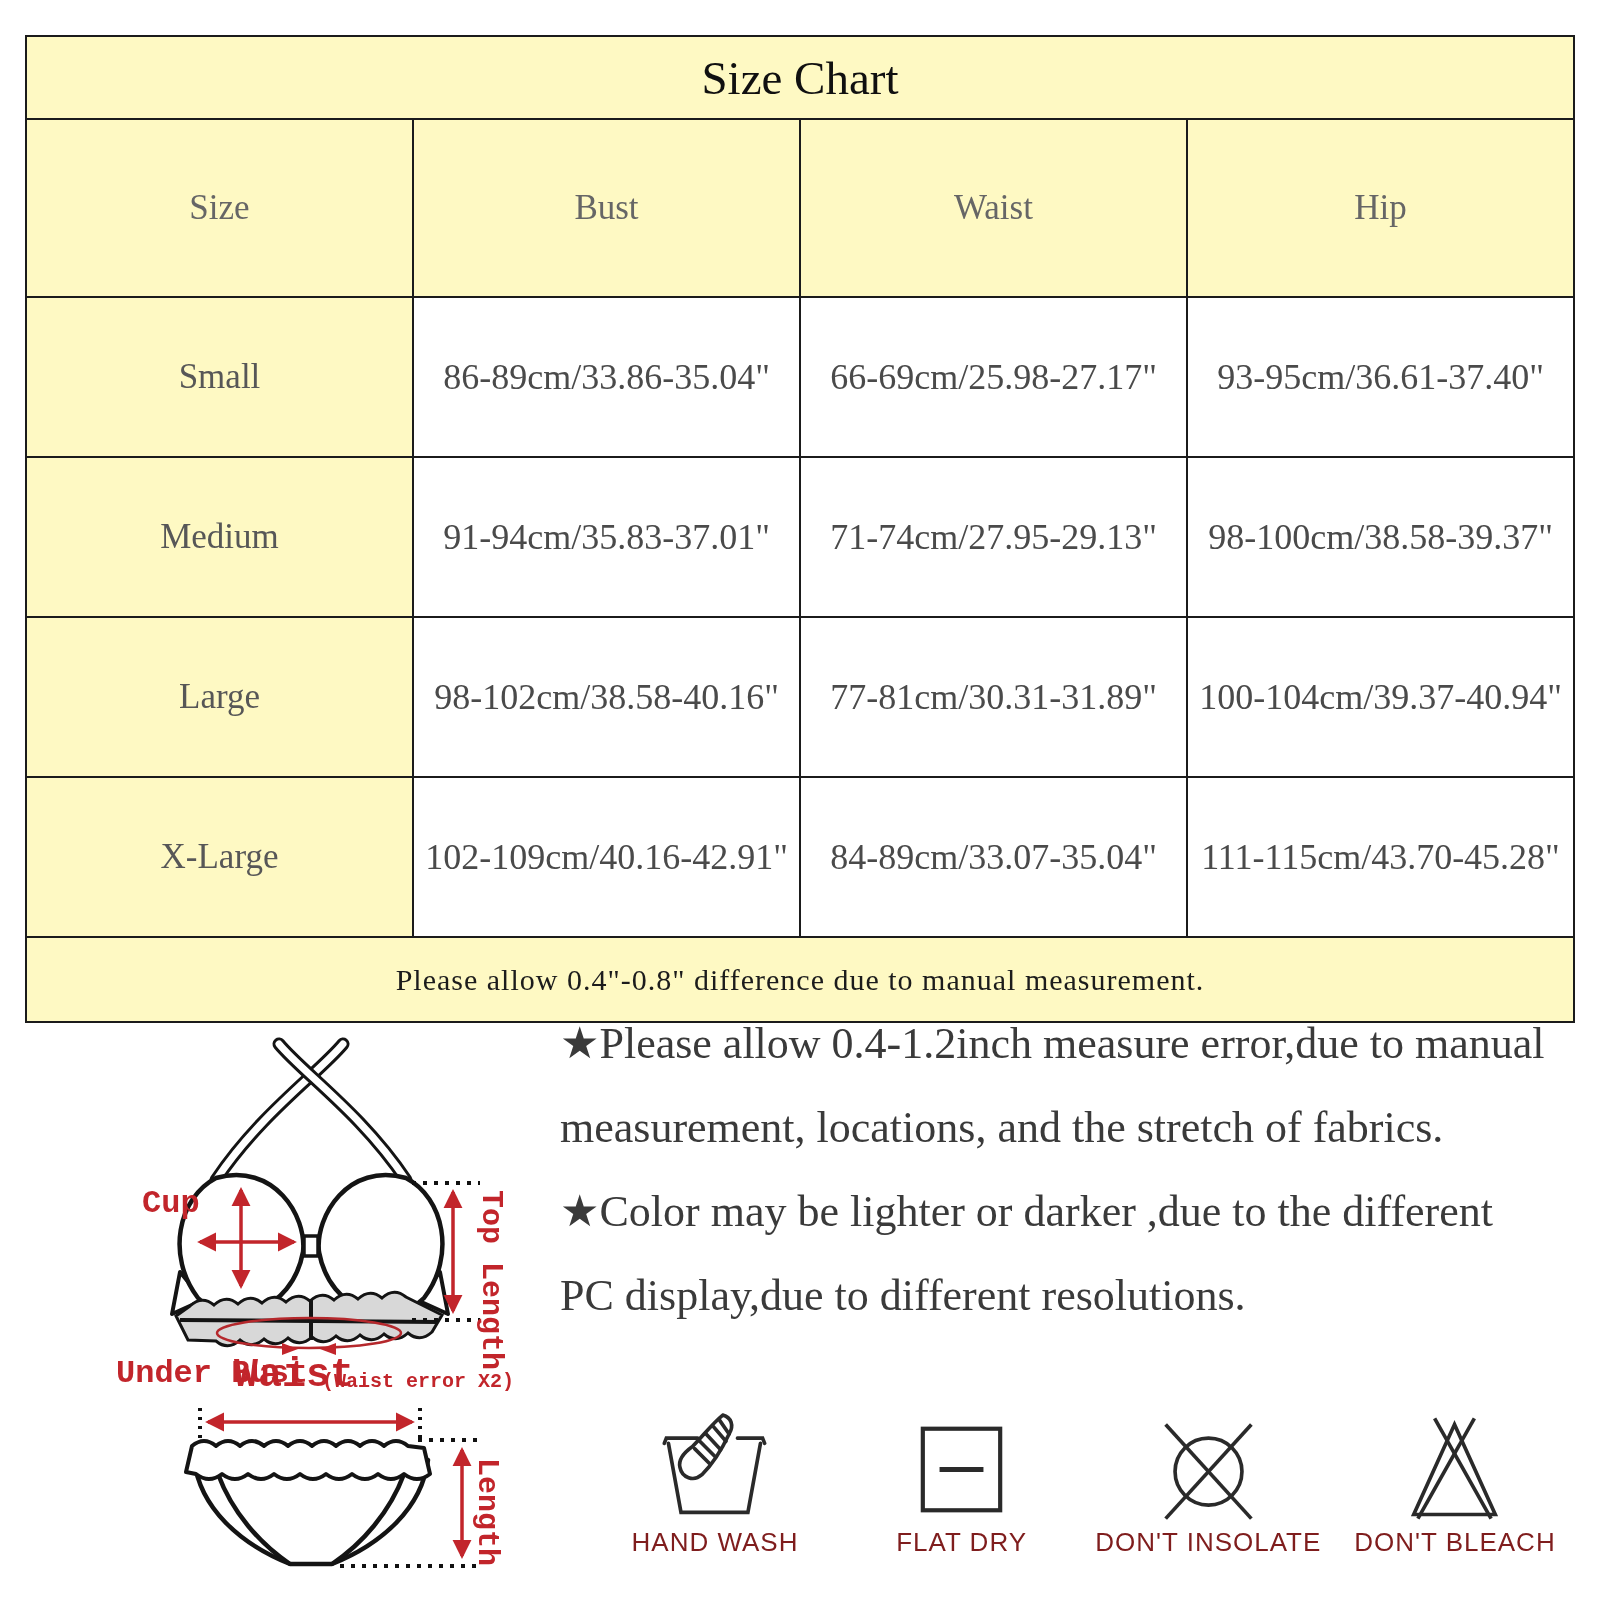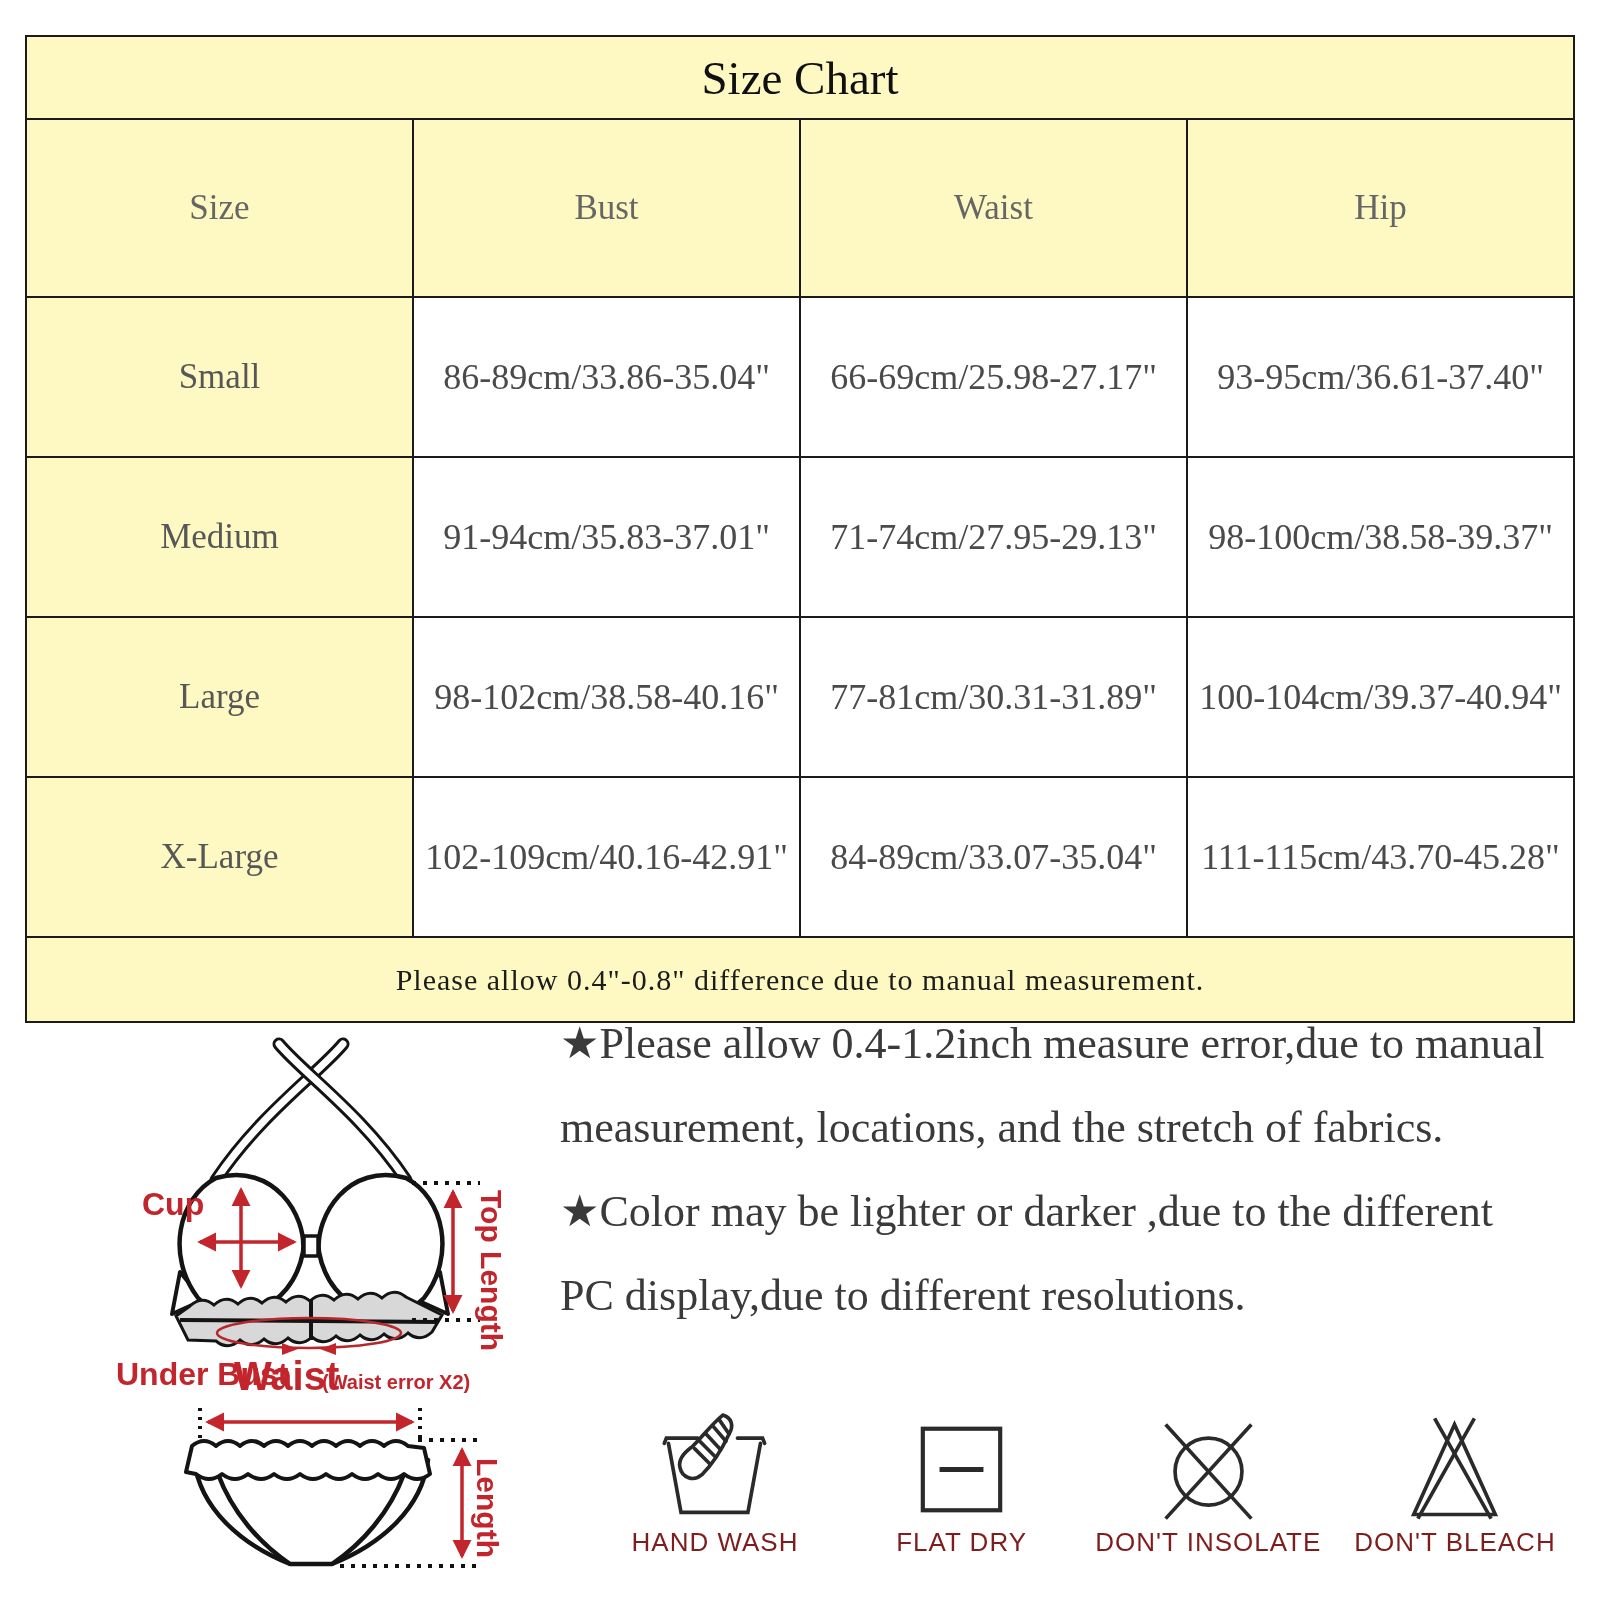--- a/index.html
+++ b/index.html
@@ -24,21 +24,21 @@
   .t-title{font-size:47px;color:#101010;}
   .t-head{font-size:35px;color:#666666;}
   .t-size{font-size:35px;color:#575757;}
   .t-val{font-size:36px;color:#4a4a4a;}
   .t-foot{font-size:30px;color:#1c1c1c;letter-spacing:1px;}
 
   
   .diagram{position:absolute;left:60px;top:1010px;width:520px;height:590px;}
   .diagram svg{position:absolute;left:0;top:0;}
   .red-label{
-    position:absolute;color:#c2252b;font-family:Liberation Sans, sans-serif;
+    position:absolute;color:#c2252b;font-family:Liberation Mono, monospace;
     font-weight:bold;white-space:nowrap;line-height:1;
   }
   .lbl-cup{left:82px;top:178px;font-size:32px;}
   .lbl-toplen{left:416px;top:180px;font-size:30px;writing-mode:vertical-rl;}
   .lbl-underbust{left:56px;top:348px;font-size:32px;}
   .lbl-waist{left:174px;top:346px;font-size:40px;}
   .lbl-waistnote{left:262px;top:362px;font-size:20px;}
   .lbl-length{left:412px;top:448px;font-size:30px;writing-mode:vertical-rl;}
 
   

